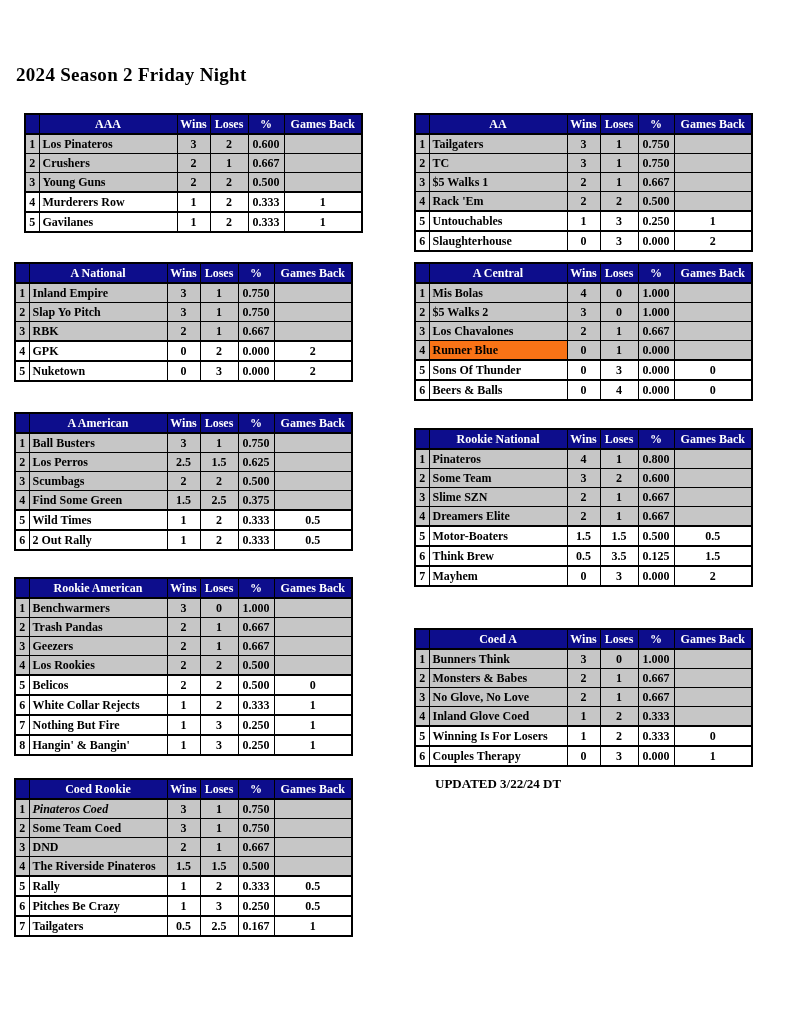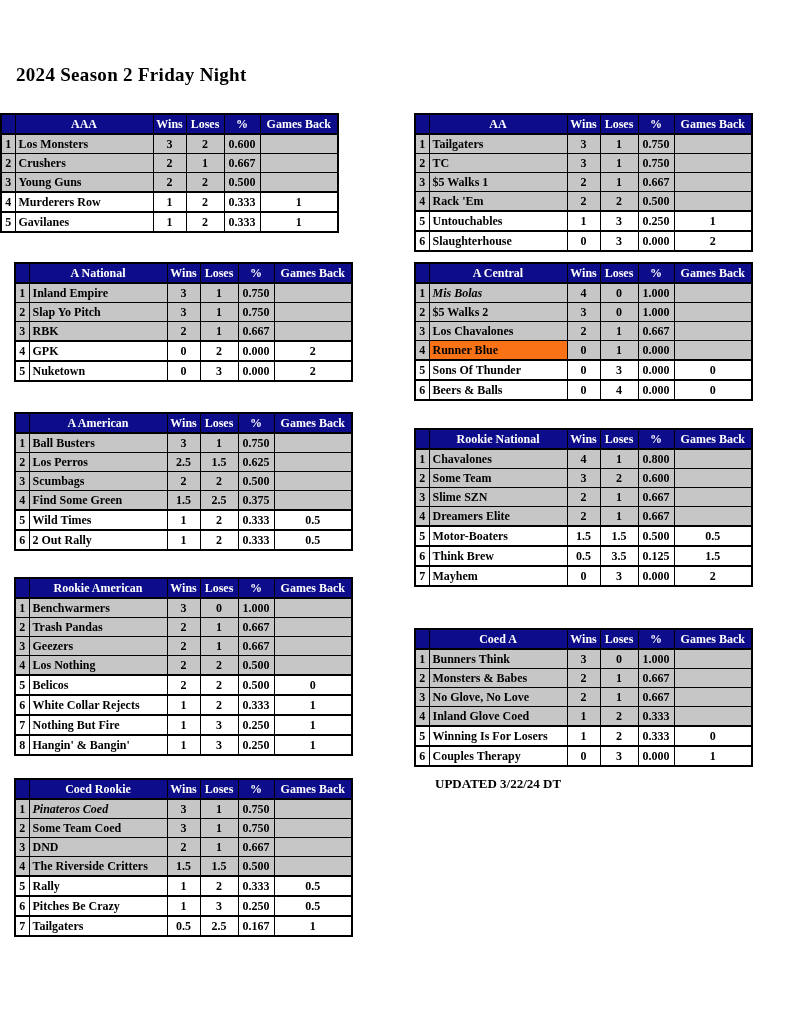--- a/index.html
+++ b/index.html
@@ -48,21 +48,21 @@
     font-size:13px;
     font-weight:bold;
   }
 </style>
 </head>
 <body>
 
 <div class="page-title">2024 Season 2 Friday Night</div>
 
 <div id="tables-root">
-    <table class="standings" style="left: 0; top: 113px; border-radius: 8px;">
+    <table class="standings" style="left: 24px; top: 113px; border-radius: 8px;">
       <colgroup>
         <col style="width: 14px;">
         <col style="width: 138px;">
         <col style="width: 33px;">
         <col style="width: 38px;">
         <col style="width: 36px;">
         <col style="width: 78px;">
       </colgroup>
       <thead>
         <tr>
@@ -70,21 +70,21 @@
           <th style="background: rgb(13, 13, 140); color: rgb(255, 255, 255);">AAA</th>
           <th style="background: rgb(13, 13, 140); color: rgb(255, 255, 255);">Wins</th>
           <th style="background: rgb(13, 13, 140); color: rgb(255, 255, 255);">Loses</th>
           <th style="background: rgb(13, 13, 140); color: rgb(255, 255, 255);">%</th>
           <th style="background: rgb(13, 13, 140); color: rgb(255, 255, 255);">Games Back</th>
         </tr>
       </thead>
       <tbody>
         <tr class="shaded-row">
           <td style="background: rgb(198, 198, 198);">1</td>
-          <td class="team" style="background: rgb(198, 198, 198);">Los Monsters</td>
+          <td class="team" style="background: rgb(198, 198, 198);">Los Pinateros</td>
           <td style="background: rgb(198, 198, 198);">3</td>
           <td style="background: rgb(198, 198, 198);">2</td>
           <td style="background: rgb(198, 198, 198);">0.600</td>
           <td style="background: rgb(198, 198, 198);"></td>
         </tr>
         <tr class="shaded-row">
           <td style="background: rgb(198, 198, 198);">2</td>
           <td class="team" style="background: rgb(198, 198, 198);">Crushers</td>
           <td style="background: rgb(198, 198, 198);">2</td>
           <td style="background: rgb(198, 198, 198);">1</td>
@@ -264,21 +264,21 @@
           <th style="background: rgb(13, 13, 140); color: rgb(255, 255, 255);">A Central</th>
           <th style="background: rgb(13, 13, 140); color: rgb(255, 255, 255);">Wins</th>
           <th style="background: rgb(13, 13, 140); color: rgb(255, 255, 255);">Loses</th>
           <th style="background: rgb(13, 13, 140); color: rgb(255, 255, 255);">%</th>
           <th style="background: rgb(13, 13, 140); color: rgb(255, 255, 255);">Games Back</th>
         </tr>
       </thead>
       <tbody>
         <tr class="shaded-row">
           <td style="background: rgb(198, 198, 198);">1</td>
-          <td class="team" style="background: rgb(198, 198, 198); font-style: italic;">Mis Bolas</td>
+          <td class="team" style="background: rgb(198, 198, 198);">Mis Bolas</td>
           <td style="background: rgb(198, 198, 198);">4</td>
           <td style="background: rgb(198, 198, 198);">0</td>
           <td style="background: rgb(198, 198, 198);">1.000</td>
           <td style="background: rgb(198, 198, 198);"></td>
         </tr>
         <tr class="shaded-row">
           <td style="background: rgb(198, 198, 198);">2</td>
           <td class="team" style="background: rgb(198, 198, 198);">$5 Walks 2</td>
           <td style="background: rgb(198, 198, 198);">3</td>
           <td style="background: rgb(198, 198, 198);">0</td>
@@ -404,21 +404,21 @@
           <th style="background: rgb(13, 13, 140); color: rgb(255, 255, 255);">Rookie National</th>
           <th style="background: rgb(13, 13, 140); color: rgb(255, 255, 255);">Wins</th>
           <th style="background: rgb(13, 13, 140); color: rgb(255, 255, 255);">Loses</th>
           <th style="background: rgb(13, 13, 140); color: rgb(255, 255, 255);">%</th>
           <th style="background: rgb(13, 13, 140); color: rgb(255, 255, 255);">Games Back</th>
         </tr>
       </thead>
       <tbody>
         <tr class="shaded-row">
           <td style="background: rgb(198, 198, 198);">1</td>
-          <td class="team" style="background: rgb(198, 198, 198);">Chavalones</td>
+          <td class="team" style="background: rgb(198, 198, 198);">Pinateros</td>
           <td style="background: rgb(198, 198, 198);">4</td>
           <td style="background: rgb(198, 198, 198);">1</td>
           <td style="background: rgb(198, 198, 198);">0.800</td>
           <td style="background: rgb(198, 198, 198);"></td>
         </tr>
         <tr class="shaded-row">
           <td style="background: rgb(198, 198, 198);">2</td>
           <td class="team" style="background: rgb(198, 198, 198);">Some Team</td>
           <td style="background: rgb(198, 198, 198);">3</td>
           <td style="background: rgb(198, 198, 198);">2</td>
@@ -506,21 +506,21 @@
         <tr class="shaded-row">
           <td style="background: rgb(198, 198, 198);">3</td>
           <td class="team" style="background: rgb(198, 198, 198);">Geezers</td>
           <td style="background: rgb(198, 198, 198);">2</td>
           <td style="background: rgb(198, 198, 198);">1</td>
           <td style="background: rgb(198, 198, 198);">0.667</td>
           <td style="background: rgb(198, 198, 198);"></td>
         </tr>
         <tr class="shaded-row">
           <td style="background: rgb(198, 198, 198);">4</td>
-          <td class="team" style="background: rgb(198, 198, 198);">Los Nothing</td>
+          <td class="team" style="background: rgb(198, 198, 198);">Los Rookies</td>
           <td style="background: rgb(198, 198, 198);">2</td>
           <td style="background: rgb(198, 198, 198);">2</td>
           <td style="background: rgb(198, 198, 198);">0.500</td>
           <td style="background: rgb(198, 198, 198);"></td>
         </tr>
         <tr class="open-row">
           <td>5</td>
           <td class="team">Belicos</td>
           <td>2</td>
           <td>2</td>
@@ -662,21 +662,21 @@
         <tr class="shaded-row">
           <td style="background: rgb(198, 198, 198);">3</td>
           <td class="team" style="background: rgb(198, 198, 198);">DND</td>
           <td style="background: rgb(198, 198, 198);">2</td>
           <td style="background: rgb(198, 198, 198);">1</td>
           <td style="background: rgb(198, 198, 198);">0.667</td>
           <td style="background: rgb(198, 198, 198);"></td>
         </tr>
         <tr class="shaded-row">
           <td style="background: rgb(198, 198, 198);">4</td>
-          <td class="team" style="background: rgb(198, 198, 198);">The Riverside Critters</td>
+          <td class="team" style="background: rgb(198, 198, 198);">The Riverside Pinateros</td>
           <td style="background: rgb(198, 198, 198);">1.5</td>
           <td style="background: rgb(198, 198, 198);">1.5</td>
           <td style="background: rgb(198, 198, 198);">0.500</td>
           <td style="background: rgb(198, 198, 198);"></td>
         </tr>
         <tr class="open-row">
           <td>5</td>
           <td class="team">Rally</td>
           <td>1</td>
           <td>2</td>

